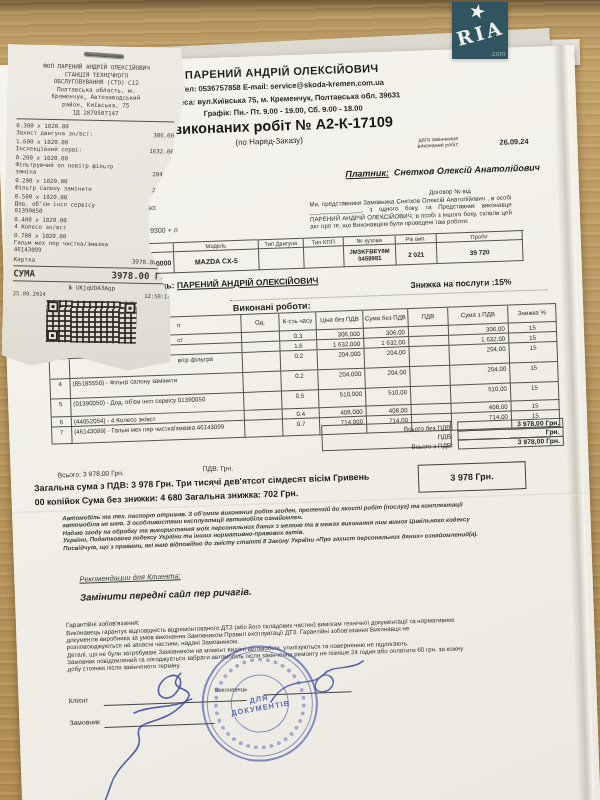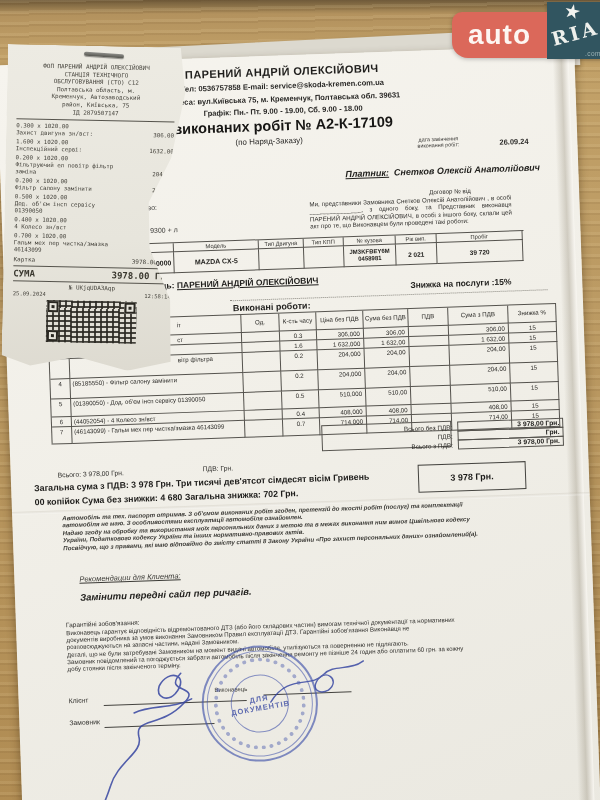--- a/index.html
+++ b/index.html
@@ -425,20 +425,19 @@
     <div class="qr">
       <div class="fp tl"></div>
       <div class="fp tr"></div>
       <div class="fp bl"></div>
     </div>
   </div>
 
   <div class="staple"></div>
 
   <div class="logo">
-    <div class="logo-auto">auto</div>
     <div class="logo-ria">
       <div class="logo-star">★</div>
       <div class="logo-riatxt">RIA</div>
       <div class="logo-com">.com</div>
     </div>
   </div>
 </div>
 
 </body></html>

